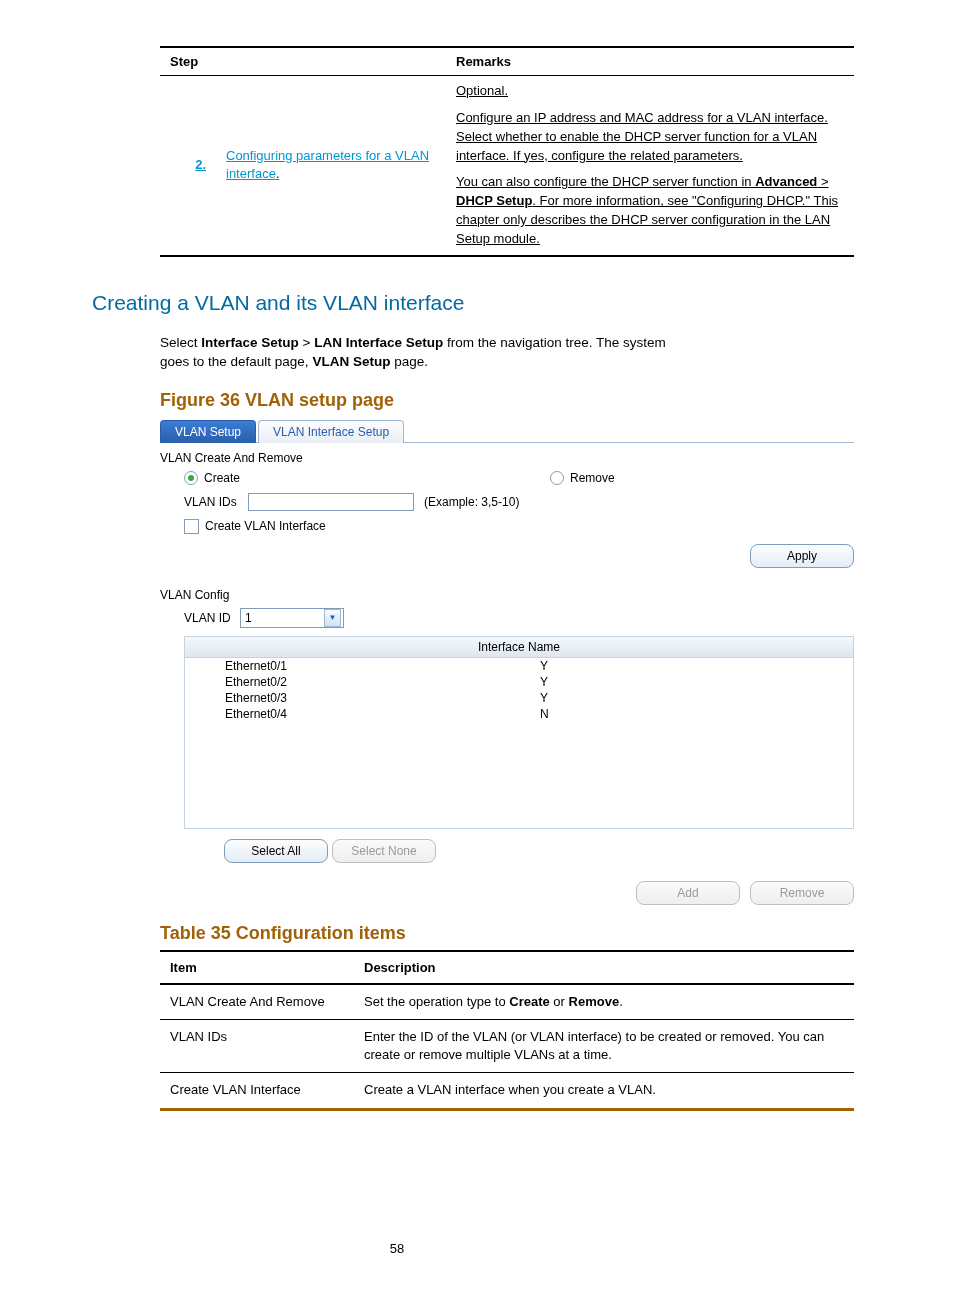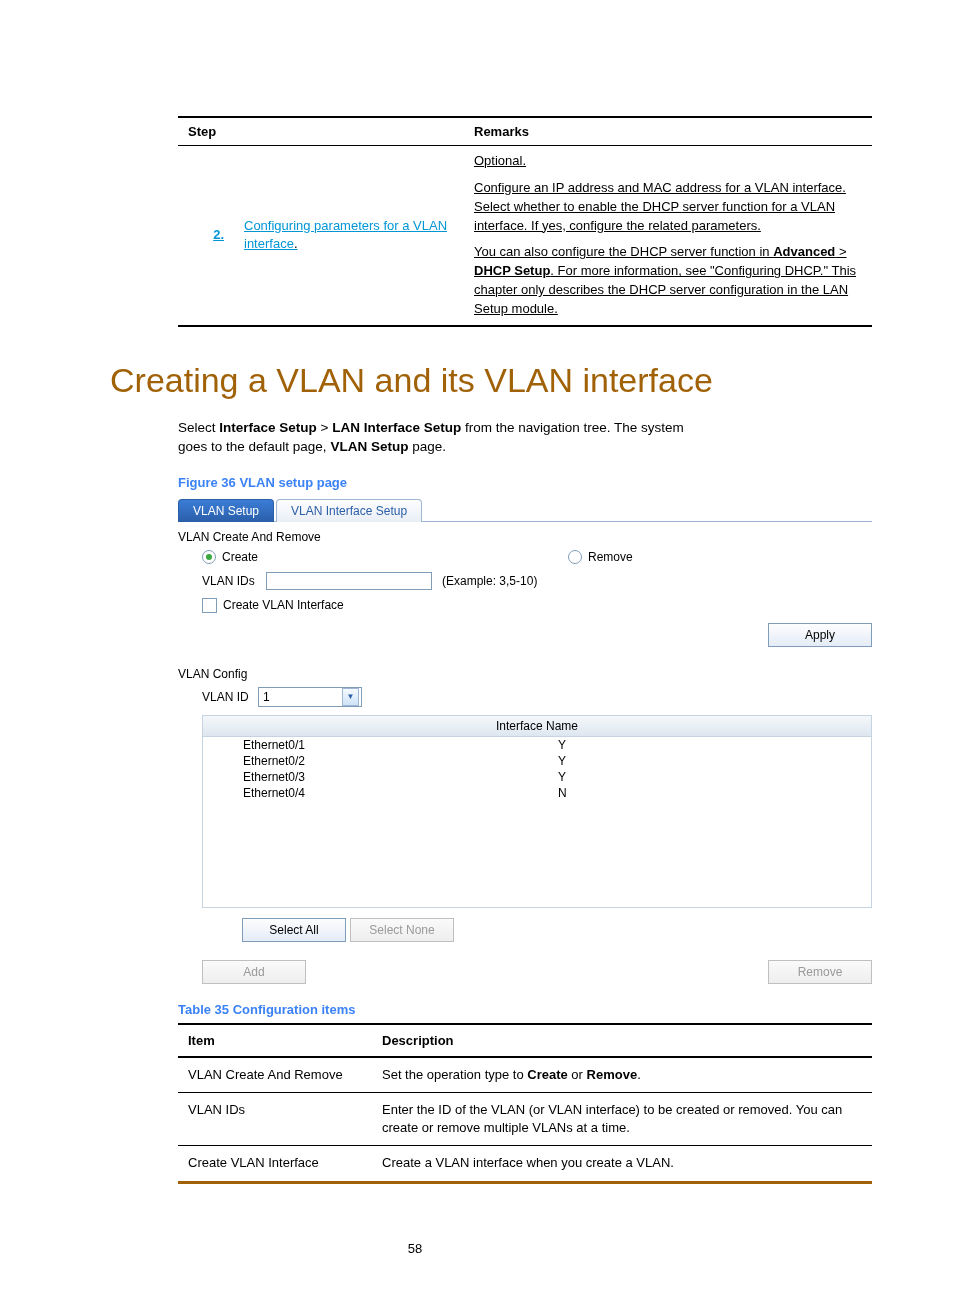--- a/index.html
+++ b/index.html
@@ -7,23 +7,22 @@
     padding: 0;
     font-family: Arial, Helvetica, sans-serif;
     font-size: 13px;
     color: #000;
     background: #fff;
   }
   .page {
     width: 787px;
     min-height: 1296px;
     box-sizing: border-box;
-    padding: 116px 92px 40px 92px;
+    padding: 46px 92px 40px 92px;
     position: relative;
-    margin-left: 18px;
   }
   .page-num {
     position: absolute;
     bottom: 40px;
     left: 7px; right: 0;
     text-align: center;
     font-size: 13px;
   }
 
   
@@ -57,34 +56,34 @@
     vertical-align: middle;
   }
   .steps-table td.link {
     color: #0096d6;
     width: 210px;
   }
   .remarks-cell p { margin: 0 0 8px 0; }
   .remarks-cell p:last-child { margin-bottom: 0; }
 
   h1.section {
-    color: #a16207;
+    color: #0369a1;
     font-weight: normal;
-    font-size: 34px;
+    font-size: 21px;
     margin: 34px 0 18px 0;
   }
   .body-text {
     margin-left: 68px;
     font-size: 13.5px;
     line-height: 1.45;
   }
   .figure-caption, .table-caption {
-    color: #3b82f6;
+    color: #a16207;
     font-weight: bold;
-    font-size: 13px;
+    font-size: 18px;
     margin: 18px 0 6px 68px;
   }
 
   
   .screenshot {
     margin-left: 68px;
     width: 694px;
     font-family: Tahoma, Arial, sans-serif;
     font-size: 12px;
     color: #000;
@@ -163,21 +162,21 @@
   .ss-radio.checked::after { content:""; width:6px; height:6px; background:#39a93f; border-radius:50%; }
   .apply-row { display:flex; justify-content:flex-end; padding: 6px 0 14px 0; }
   .ss-button {
     height: 22px;
     min-width: 70px;
     padding: 0 16px;
     border: 1px solid #7f9db9;
     background: linear-gradient(#fdfdfe,#e4ecf7);
     font-size: 12px;
     display:inline-flex; align-items:center; justify-content:center;
-    border-radius: 0;
+    border-radius: 8px;
   }
   .ss-button.disabled { color:#9a9a9a; border-color:#bfbfbf; background: linear-gradient(#fafafa,#eee);}
   .grid-head {
     display:flex;
     background: linear-gradient(#f5f8fb,#dde6f0);
     border: 1px solid #c6d3e1;
     height: 20px;
     align-items:center;
     font-size: 12px;
   }
@@ -186,21 +185,21 @@
   .grid-body {
     border: 1px solid #c6d3e1;
     border-top: none;
     height: 170px;
     overflow: hidden;
   }
   .grid-row { display:flex; height:16px; align-items:center; font-size:12px;}
   .grid-row .c1 { flex:1; padding-left:40px; }
   .grid-row .c2 { flex:1; padding-left:2px; }
   .grid-buttons { display:flex; gap:4px; padding:10px 0 0 40px;}
-  .bottom-buttons { display:flex; justify-content:space-between; gap:10px; padding-top:18px;}
+  .bottom-buttons { display:flex; justify-content:flex-end; gap:10px; padding-top:18px;}
 
   
   .config-table {
     width: 694px;
     margin-left: 68px;
     border-collapse: collapse;
     border-top: 2px solid #000;
     border-bottom: 3px solid #a16207;
     font-size: 13px;
   }

